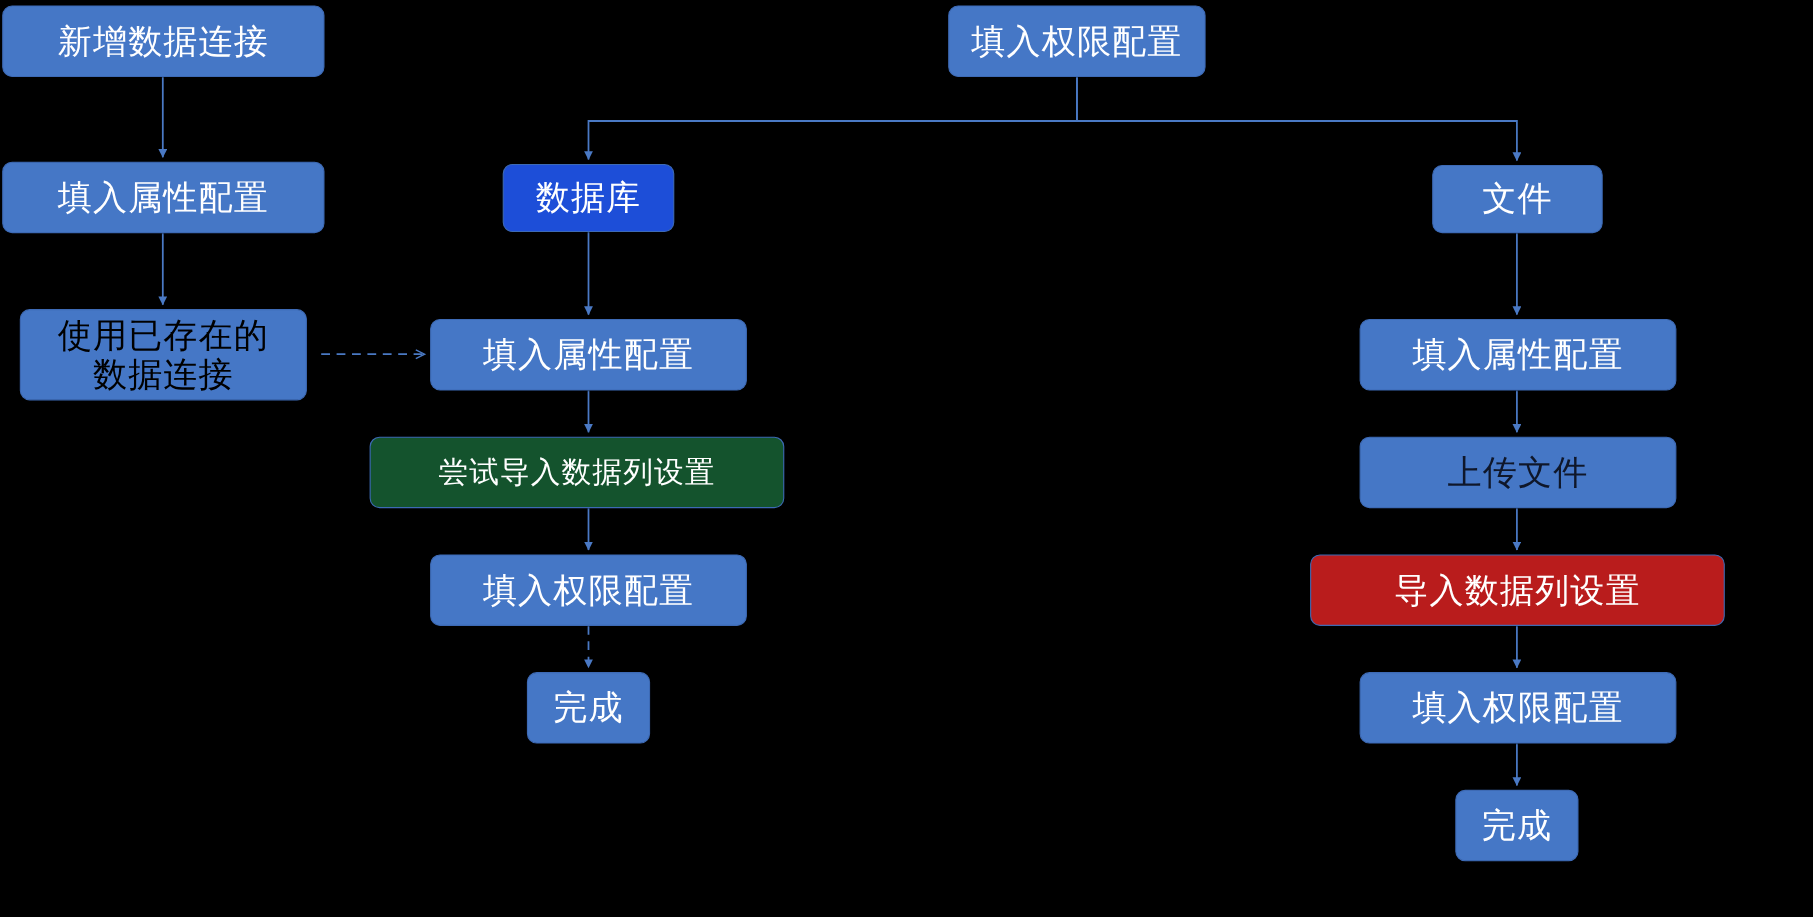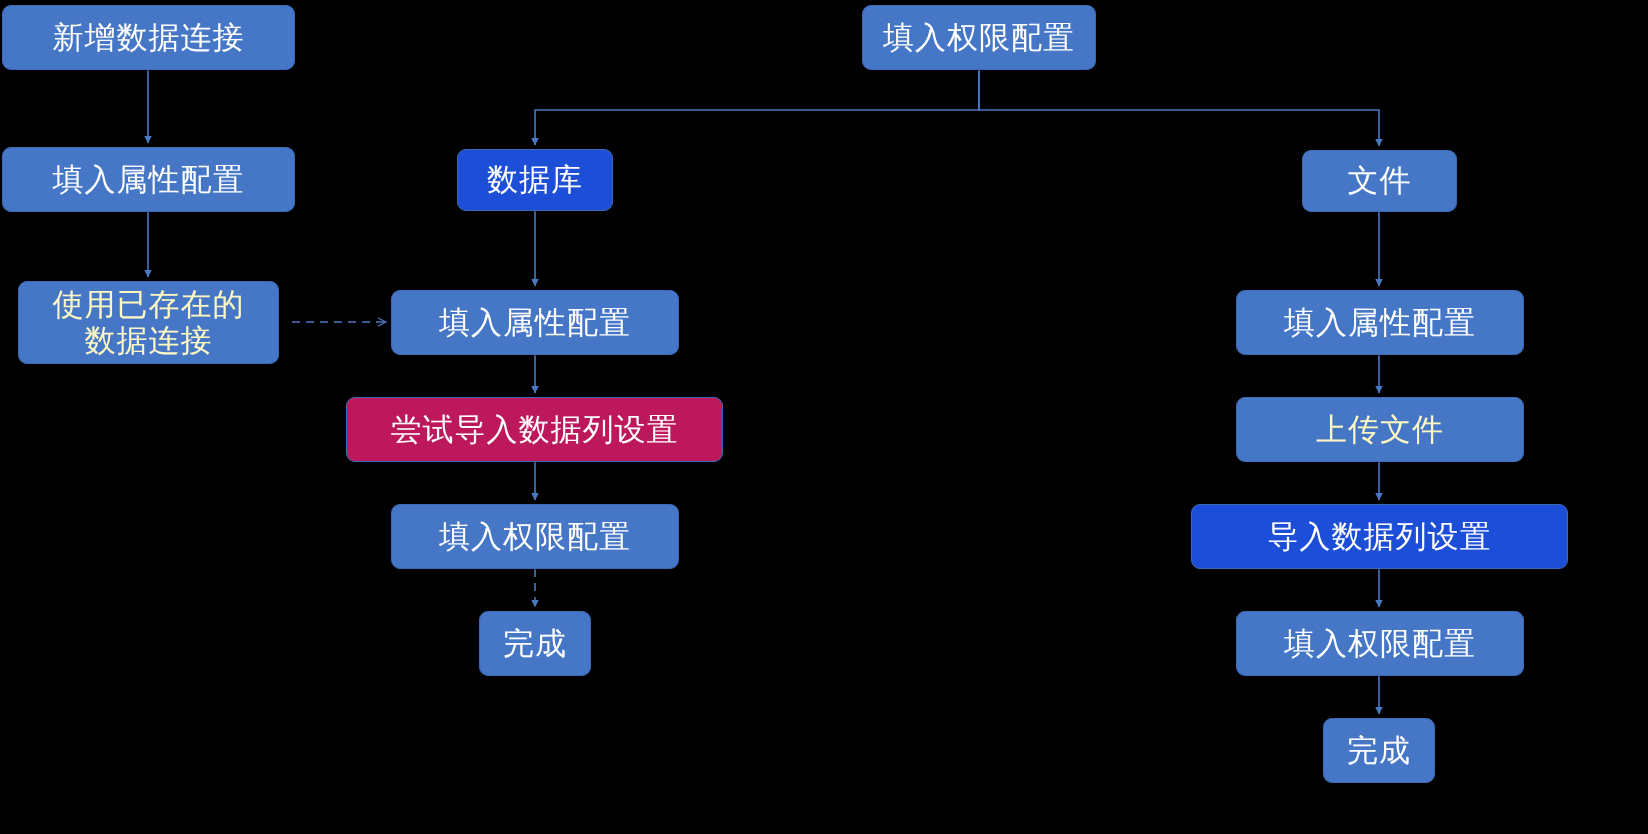--- a/index.html
+++ b/index.html
@@ -71,29 +71,29 @@
         <path d="M 1379 355 L 1379 393" fill="none" stroke="#4a79c4" stroke-width="1.6" marker-end="url(#arrow-filled)"></path>
         <path d="M 1379 462 L 1379 500" fill="none" stroke="#4a79c4" stroke-width="1.6" marker-end="url(#arrow-filled)"></path>
         <path d="M 1379 569 L 1379 607" fill="none" stroke="#4a79c4" stroke-width="1.6" marker-end="url(#arrow-filled)"></path>
         <path d="M 1379 676 L 1379 714" fill="none" stroke="#4a79c4" stroke-width="1.6" marker-end="url(#arrow-filled)"></path>
       </g>
   </svg>
 
   <div id="node-layer">
       <div class="node" style="left: 2px; top: 5px; width: 293px; height: 65px; font-size: 31px; background: rgb(69, 119, 198); border-color: rgb(61, 106, 181); color: rgb(255, 255, 255);">新增数据连接</div>
       <div class="node" style="left: 2px; top: 147px; width: 293px; height: 65px; font-size: 31px; background: rgb(69, 119, 198); border-color: rgb(61, 106, 181); color: rgb(255, 255, 255);">填入属性配置</div>
-      <div class="node" style="left: 18px; top: 281px; width: 261px; height: 83px; font-size: 31px; background: rgb(69, 119, 198); border-color: rgb(61, 106, 181); color: #fef9c3;">使用已存在的
+      <div class="node" style="left: 18px; top: 281px; width: 261px; height: 83px; font-size: 31px; background: rgb(69, 119, 198); border-color: rgb(61, 106, 181); color: #000000;">使用已存在的
 数据连接</div>
       <div class="node" style="left: 862px; top: 5px; width: 234px; height: 65px; font-size: 31px; background: rgb(69, 119, 198); border-color: rgb(61, 106, 181); color: rgb(255, 255, 255);">填入权限配置</div>
       <div class="node" style="left: 457px; top: 149px; width: 156px; height: 62px; font-size: 31px; background: #1d4ed8; border-color: rgb(61, 106, 181); color: rgb(255, 255, 255);">数据库</div>
       <div class="node" style="left: 391px; top: 290px; width: 288px; height: 65px; font-size: 31px; background: rgb(69, 119, 198); border-color: rgb(61, 106, 181); color: rgb(255, 255, 255);">填入属性配置</div>
-      <div class="node" style="left: 346px; top: 397px; width: 377px; height: 65px; font-size: 31px; background: #be185d; border-color: rgb(61, 106, 181); color: rgb(255, 255, 255);">尝试导入数据列设置</div>
+      <div class="node" style="left: 336px; top: 397px; width: 377px; height: 65px; font-size: 27px; background: #14532d; border-color: rgb(61, 106, 181); color: rgb(255, 255, 255);">尝试导入数据列设置</div>
       <div class="node" style="left: 391px; top: 504px; width: 288px; height: 65px; font-size: 31px; background: rgb(69, 119, 198); border-color: rgb(61, 106, 181); color: rgb(255, 255, 255);">填入权限配置</div>
       <div class="node" style="left: 479px; top: 611px; width: 112px; height: 65px; font-size: 31px; background: rgb(69, 119, 198); border-color: rgb(61, 106, 181); color: rgb(255, 255, 255);">完成</div>
       <div class="node" style="left: 1302px; top: 150px; width: 155px; height: 62px; font-size: 31px; background: rgb(69, 119, 198); border-color: rgb(61, 106, 181); color: #ffffff;">文件</div>
       <div class="node" style="left: 1236px; top: 290px; width: 288px; height: 65px; font-size: 31px; background: rgb(69, 119, 198); border-color: rgb(61, 106, 181); color: rgb(255, 255, 255);">填入属性配置</div>
-      <div class="node" style="left: 1236px; top: 397px; width: 288px; height: 65px; font-size: 31px; background: rgb(69, 119, 198); border-color: rgb(61, 106, 181); color: #fef9c3;">上传文件</div>
-      <div class="node" style="left: 1191px; top: 504px; width: 377px; height: 65px; font-size: 31px; background: #1d4ed8; border-color: rgb(61, 106, 181); color: rgb(255, 255, 255);">导入数据列设置</div>
+      <div class="node" style="left: 1236px; top: 397px; width: 288px; height: 65px; font-size: 31px; background: rgb(69, 119, 198); border-color: rgb(61, 106, 181); color: #0f172a;">上传文件</div>
+      <div class="node" style="left: 1191px; top: 504px; width: 377px; height: 65px; font-size: 31px; background: #b91c1c; border-color: rgb(61, 106, 181); color: rgb(255, 255, 255);">导入数据列设置</div>
       <div class="node" style="left: 1236px; top: 611px; width: 288px; height: 65px; font-size: 31px; background: rgb(69, 119, 198); border-color: rgb(61, 106, 181); color: rgb(255, 255, 255);">填入权限配置</div>
       <div class="node" style="left: 1323px; top: 718px; width: 112px; height: 65px; font-size: 31px; background: rgb(69, 119, 198); border-color: rgb(61, 106, 181); color: rgb(255, 255, 255);">完成</div>
     </div>
 
 </div>
 
 </body></html>

